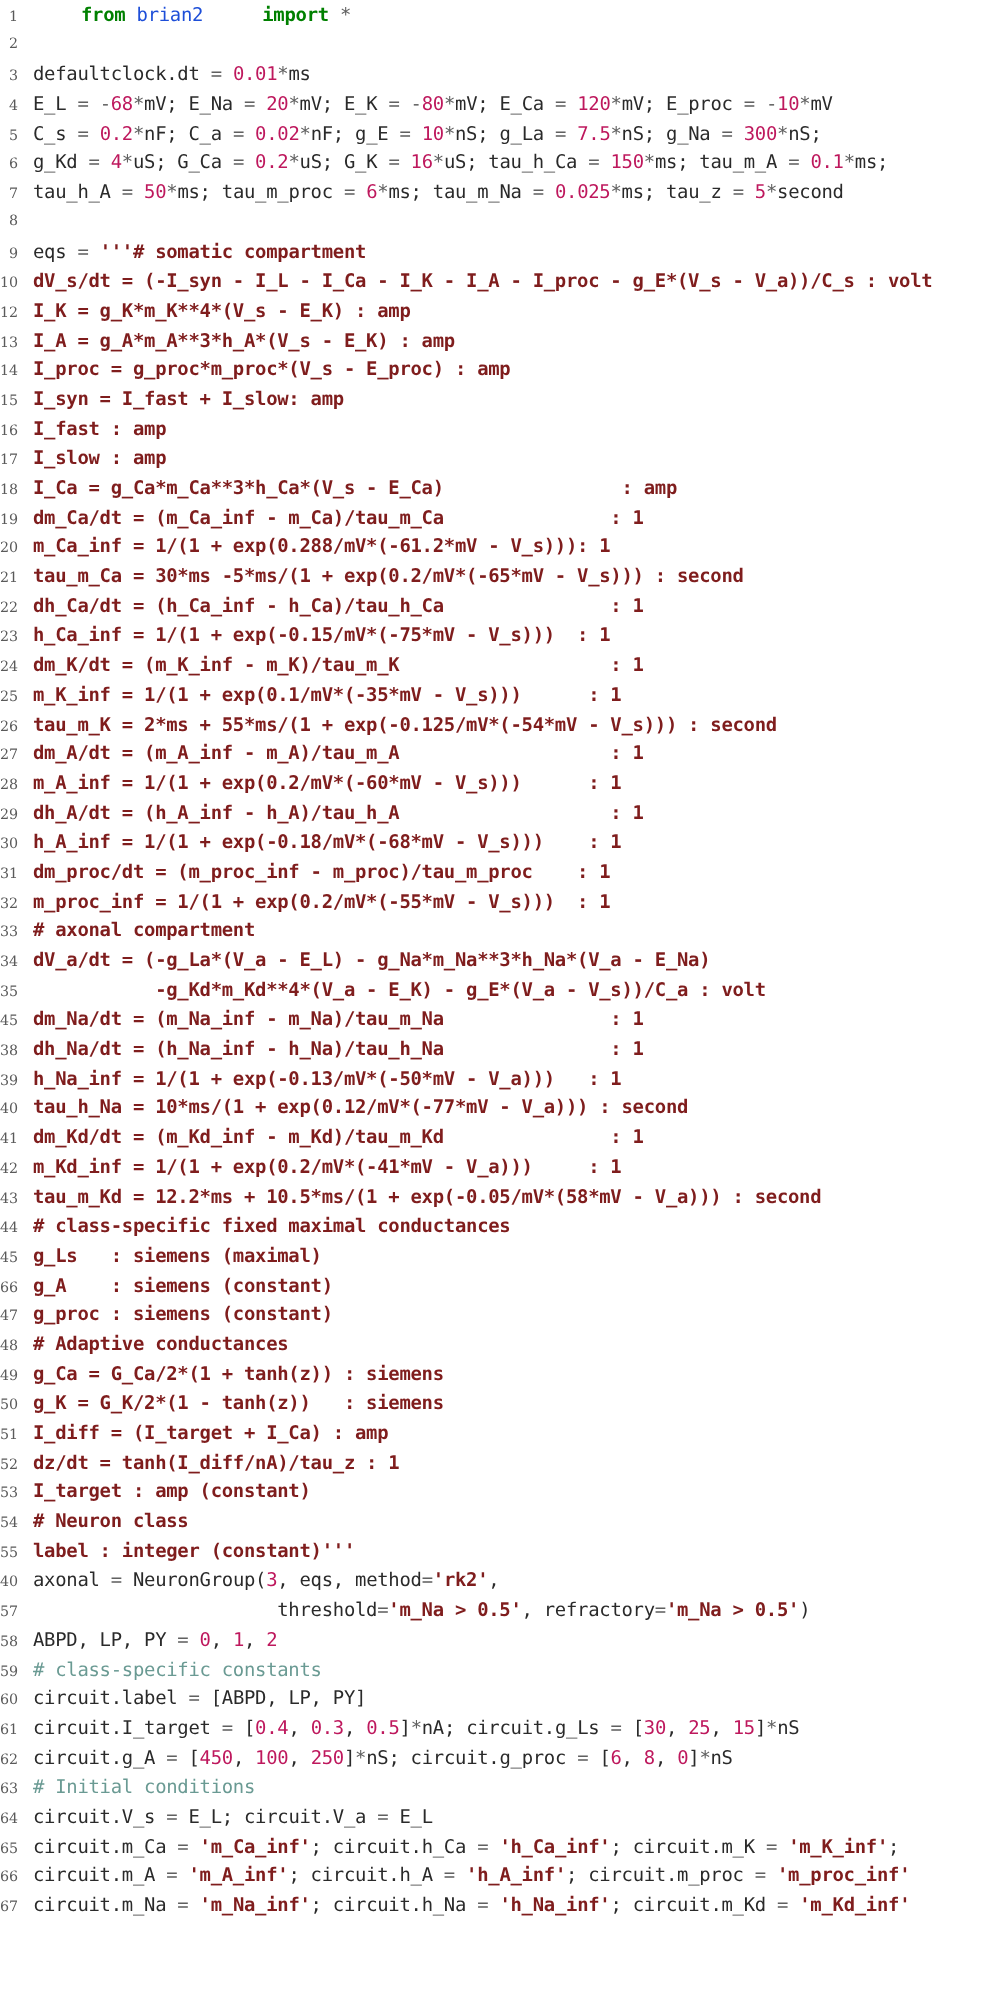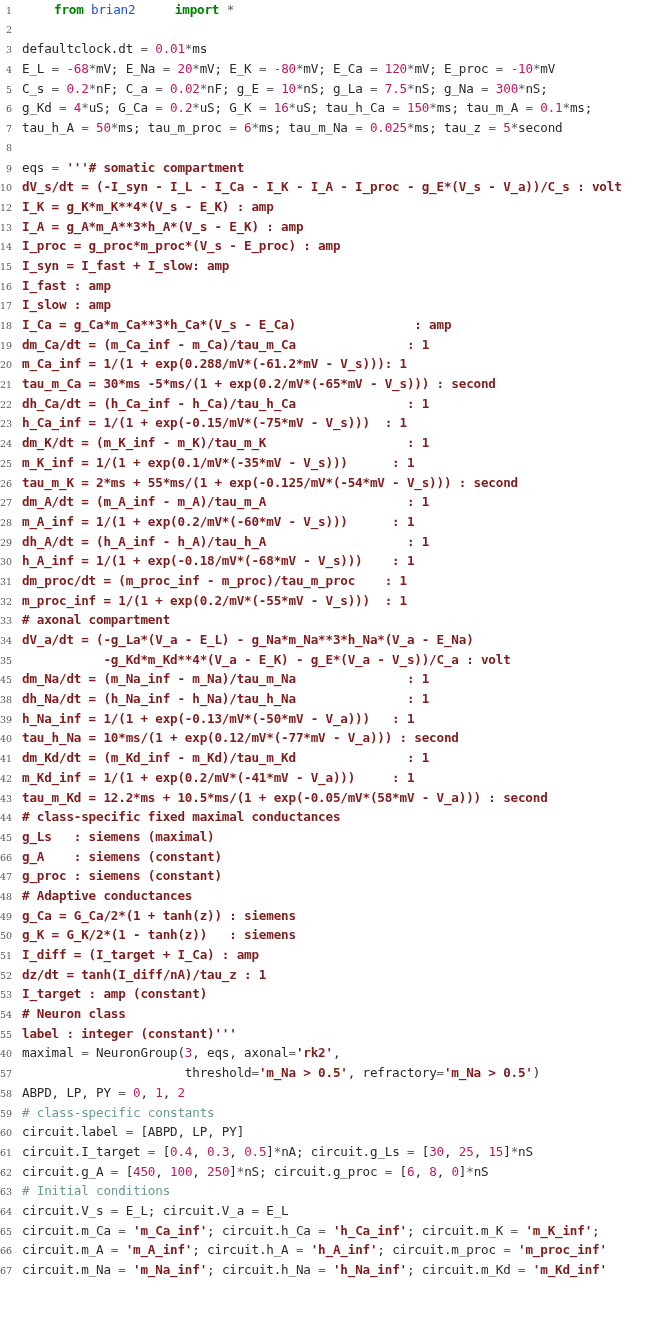--- a/index.html
+++ b/index.html
@@ -103,21 +103,21 @@
     <div class="code-line"><span class="ln">66</span><span class="src"><span class="t-str">g_A    : siemens (constant)</span></span></div>
     <div class="code-line"><span class="ln">47</span><span class="src"><span class="t-str">g_proc : siemens (constant)</span></span></div>
     <div class="code-line"><span class="ln">48</span><span class="src"><span class="t-str"># Adaptive conductances</span></span></div>
     <div class="code-line"><span class="ln">49</span><span class="src"><span class="t-str">g_Ca = G_Ca/2*(1 + tanh(z)) : siemens</span></span></div>
     <div class="code-line"><span class="ln">50</span><span class="src"><span class="t-str">g_K = G_K/2*(1 - tanh(z))   : siemens</span></span></div>
     <div class="code-line"><span class="ln">51</span><span class="src"><span class="t-str">I_diff = (I_target + I_Ca) : amp</span></span></div>
     <div class="code-line"><span class="ln">52</span><span class="src"><span class="t-str">dz/dt = tanh(I_diff/nA)/tau_z : 1</span></span></div>
     <div class="code-line"><span class="ln">53</span><span class="src"><span class="t-str">I_target : amp (constant)</span></span></div>
     <div class="code-line"><span class="ln">54</span><span class="src"><span class="t-str"># Neuron class</span></span></div>
     <div class="code-line"><span class="ln">55</span><span class="src"><span class="t-str">label : integer (constant)'''</span></span></div>
-    <div class="code-line"><span class="ln">40</span><span class="src"><span class="t-plain">maximal </span><span class="t-op">=</span><span class="t-plain"> NeuronGroup(</span><span class="t-num">3</span><span class="t-plain">, eqs, axonal</span><span class="t-op">=</span><span class="t-str">'rk2'</span><span class="t-plain">,</span></span></div>
+    <div class="code-line"><span class="ln">40</span><span class="src"><span class="t-plain">axonal </span><span class="t-op">=</span><span class="t-plain"> NeuronGroup(</span><span class="t-num">3</span><span class="t-plain">, eqs, method</span><span class="t-op">=</span><span class="t-str">'rk2'</span><span class="t-plain">,</span></span></div>
     <div class="code-line"><span class="ln">57</span><span class="src"><span class="t-plain">                      threshold</span><span class="t-op">=</span><span class="t-str">'m_Na &gt; 0.5'</span><span class="t-plain">, refractory</span><span class="t-op">=</span><span class="t-str">'m_Na &gt; 0.5'</span><span class="t-plain">)</span></span></div>
     <div class="code-line"><span class="ln">58</span><span class="src"><span class="t-plain">ABPD, LP, PY </span><span class="t-op">=</span><span class="t-plain"> </span><span class="t-num">0</span><span class="t-plain">, </span><span class="t-num">1</span><span class="t-plain">, </span><span class="t-num">2</span></span></div>
     <div class="code-line"><span class="ln">59</span><span class="src"><span class="t-cmt"># class-specific constants</span></span></div>
     <div class="code-line"><span class="ln">60</span><span class="src"><span class="t-plain">circuit.label </span><span class="t-op">=</span><span class="t-plain"> [ABPD, LP, PY]</span></span></div>
     <div class="code-line"><span class="ln">61</span><span class="src"><span class="t-plain">circuit.I_target </span><span class="t-op">=</span><span class="t-plain"> [</span><span class="t-num">0.4</span><span class="t-plain">, </span><span class="t-num">0.3</span><span class="t-plain">, </span><span class="t-num">0.5</span><span class="t-plain">]</span><span class="t-op">*</span><span class="t-plain">nA; circuit.g_Ls </span><span class="t-op">=</span><span class="t-plain"> [</span><span class="t-num">30</span><span class="t-plain">, </span><span class="t-num">25</span><span class="t-plain">, </span><span class="t-num">15</span><span class="t-plain">]</span><span class="t-op">*</span><span class="t-plain">nS</span></span></div>
     <div class="code-line"><span class="ln">62</span><span class="src"><span class="t-plain">circuit.g_A </span><span class="t-op">=</span><span class="t-plain"> [</span><span class="t-num">450</span><span class="t-plain">, </span><span class="t-num">100</span><span class="t-plain">, </span><span class="t-num">250</span><span class="t-plain">]</span><span class="t-op">*</span><span class="t-plain">nS; circuit.g_proc </span><span class="t-op">=</span><span class="t-plain"> [</span><span class="t-num">6</span><span class="t-plain">, </span><span class="t-num">8</span><span class="t-plain">, </span><span class="t-num">0</span><span class="t-plain">]</span><span class="t-op">*</span><span class="t-plain">nS</span></span></div>
     <div class="code-line"><span class="ln">63</span><span class="src"><span class="t-cmt"># Initial conditions</span></span></div>
     <div class="code-line"><span class="ln">64</span><span class="src"><span class="t-plain">circuit.V_s </span><span class="t-op">=</span><span class="t-plain"> E_L; circuit.V_a </span><span class="t-op">=</span><span class="t-plain"> E_L</span></span></div>
     <div class="code-line"><span class="ln">65</span><span class="src"><span class="t-plain">circuit.m_Ca </span><span class="t-op">=</span><span class="t-plain"> </span><span class="t-str">'m_Ca_inf'</span><span class="t-plain">; circuit.h_Ca </span><span class="t-op">=</span><span class="t-plain"> </span><span class="t-str">'h_Ca_inf'</span><span class="t-plain">; circuit.m_K </span><span class="t-op">=</span><span class="t-plain"> </span><span class="t-str">'m_K_inf'</span><span class="t-plain">;</span></span></div>
     <div class="code-line"><span class="ln">66</span><span class="src"><span class="t-plain">circuit.m_A </span><span class="t-op">=</span><span class="t-plain"> </span><span class="t-str">'m_A_inf'</span><span class="t-plain">; circuit.h_A </span><span class="t-op">=</span><span class="t-plain"> </span><span class="t-str">'h_A_inf'</span><span class="t-plain">; circuit.m_proc </span><span class="t-op">=</span><span class="t-plain"> </span><span class="t-str">'m_proc_inf'</span></span></div>

